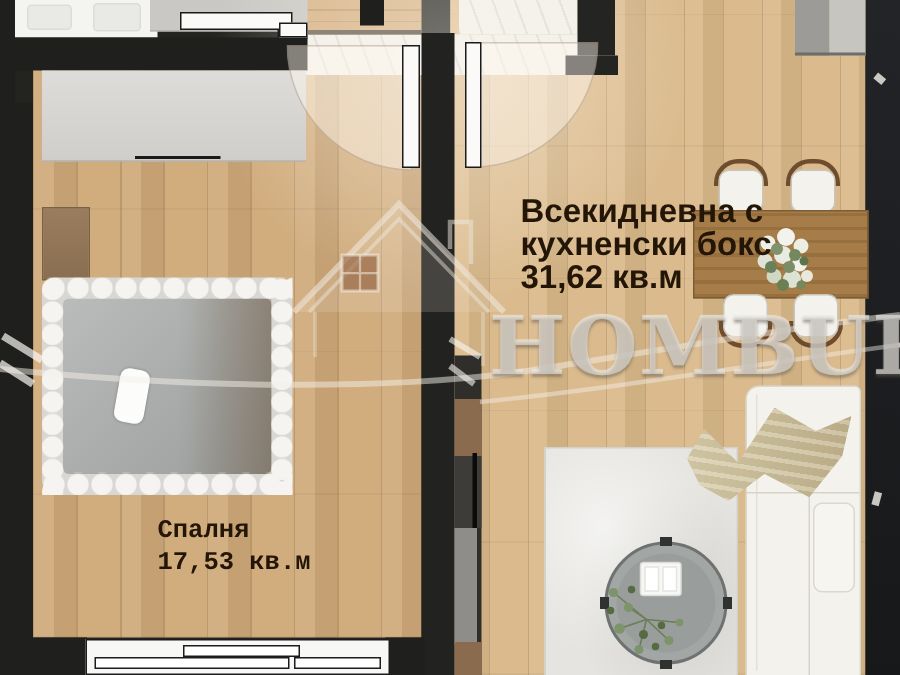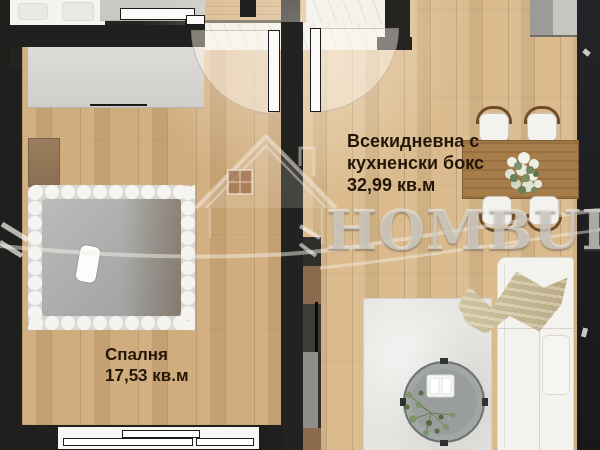--- a/index.html
+++ b/index.html
@@ -77,21 +77,21 @@
   .pane{position:absolute;background:#fff;border:1px solid #1c1c1c;}
 
   
   .bath-fix{background:#e9e9e5;border-radius:3px;border:1px solid #dcdcd8;}
   .partition{background:#c9c8c4;border-bottom:1px solid #b4b3ae;}
   .speck{background:#e8e6e0;opacity:.85;}
   .hall-line{background:#8d8578;}
   .wdrb-line{background:#1a1a1a;}
 
   
-  .room-label{color:#241607;font-weight:bold;line-height:22px;font-size:18px;white-space:nowrap;}
+  .room-label{color:#241607;font-weight:bold;line-height:22px;font-size:22px;white-space:nowrap;}
   .room-label span{display:block;}
   .bedroom-label{font-size:17px;line-height:21px;}
 
   
   .wm{pointer-events:none;}
   .wm-word{position:absolute;font-family:"DejaVu Serif",serif;font-weight:bold;
     color:rgba(232,230,225,0.55);text-shadow:0 2px 2px rgba(95,88,76,0.5),0 0 1px rgba(255,255,255,0.35);
     white-space:nowrap;}
 </style>
 </head>
@@ -256,20 +256,20 @@
       <path d="M320,268 C420,258 520,240 600,230" stroke="rgba(244,240,232,0.45)" stroke-width="3" fill="none"></path>
       <path d="M2,224 L28,240 M0,242 L22,256" stroke="rgba(250,247,242,0.7)" stroke-width="5"></path>
       <path d="M300,226 L320,238 M300,244 L316,256" stroke="rgba(250,247,242,0.6)" stroke-width="4"></path>
     </svg>
     <span class="wm-word" style="left:326px;top:198px;font-size:54px;letter-spacing:1px;">HOMBURG</span>
   </div>
 
   <div class="abs room-label" style="left:347px;top:130px;">
     <span>Всекидневна с</span>
     <span>кухненски бокс</span>
-    <span>32,99 кв.м</span>
-  </div>
-  <div class="abs room-label bedroom-label" style="left:105px;top:344px;">
+    <span>31,62 кв.м</span>
+  </div>
+  <div class="abs room-label bedroom-label" style="left:105px;top:344px;font-family:Liberation Mono, monospace;">
     <span>Спалня</span>
     <span>17,53 кв.м</span>
   </div>
 
 </div>
 
 </body></html>

